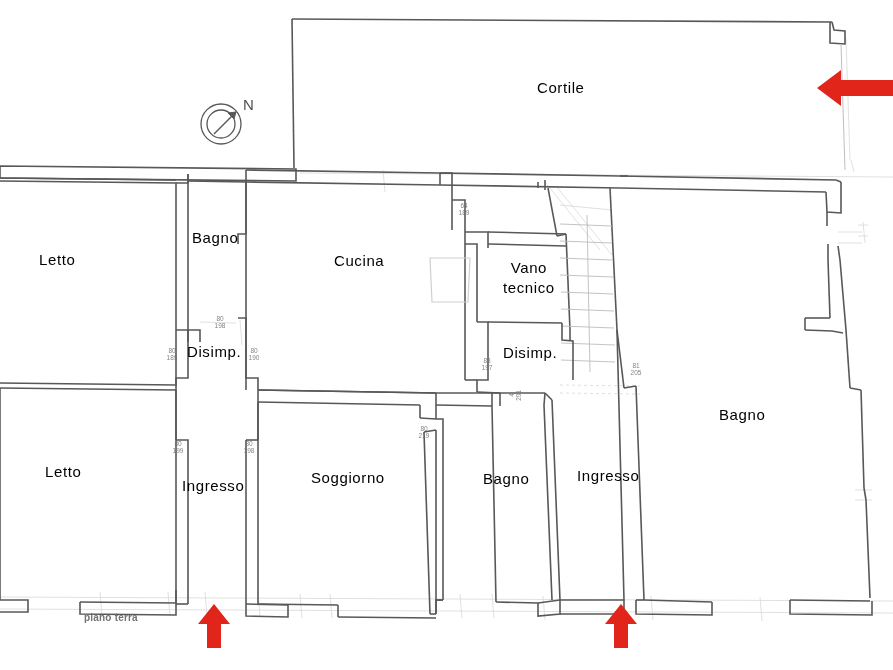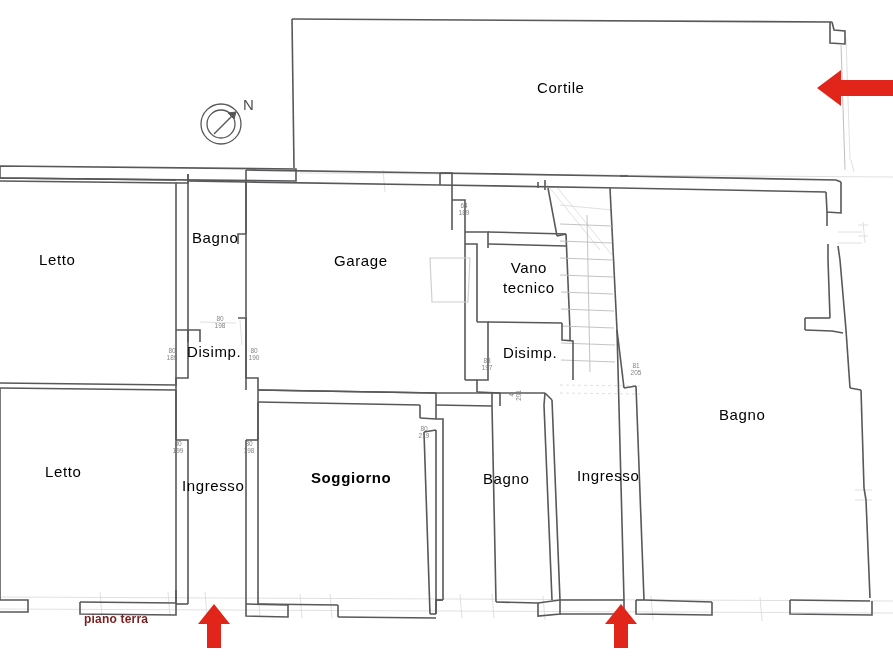--- a/index.html
+++ b/index.html
@@ -43,24 +43,24 @@
     line-height:1.05;
     letter-spacing:0px;
     text-align:center;
     white-space:nowrap;
     transform:translate(-50%,0);
     opacity:.85;
   }
   .dim-label span{display:block;}
   .floor-caption{
     position:absolute;
-    color:#7f1d1d;
+    color:#737373;
     font-family:"Liberation Sans", sans-serif;
     font-weight:bold;
-    font-size:12px;
+    font-size:10px;
     letter-spacing:0.2px;
     white-space:nowrap;
   }
   .compass-n{
     position:absolute;
     color:#4f4f52;
     font-family:"Liberation Sans", sans-serif;
     font-size:15px;
     white-space:nowrap;
   }
@@ -340,38 +340,38 @@
   </svg>
 
   <div class="compass-n" style="left:243px; top:96px;">N</div>
 
   <div class="room-label" style="left:537px; top:79px;">Cortile</div>
 
   <div class="room-label" style="left:39px; top:251px;">Letto</div>
 
   <div class="room-label" style="left:192px; top:229px;">Bagno</div>
 
-  <div class="room-label" style="left:334px; top:252px;">Garage</div>
+  <div class="room-label" style="left:334px; top:252px;">Cucina</div>
 
   <div class="room-label two-line" style="left:503px; top:258px; text-align:center;">
     <span>Vano</span><br>
     <span>tecnico</span>
   </div>
 
   <div class="room-label" style="left:187px; top:343px;">Disimp.</div>
 
   <div class="room-label" style="left:503px; top:344px;">Disimp.</div>
 
   <div class="room-label" style="left:719px; top:406px;">Bagno</div>
 
   <div class="room-label" style="left:45px; top:463px;">Letto</div>
 
   <div class="room-label" style="left:182px; top:477px;">Ingresso</div>
 
-  <div class="room-label" style="left:311px; top:469px;font-weight:bold;">Soggiorno</div>
+  <div class="room-label" style="left:311px; top:469px;">Soggiorno</div>
 
   <div class="room-label" style="left:483px; top:470px;">Bagno</div>
 
   <div class="room-label" style="left:577px; top:467px;">Ingresso</div>
 
   <div class="dim-label" style="left:220px; top:316px;">
     <span>80</span>
     <span>198</span>
   </div>
   <div class="dim-label" style="left:172px; top:348px;">

